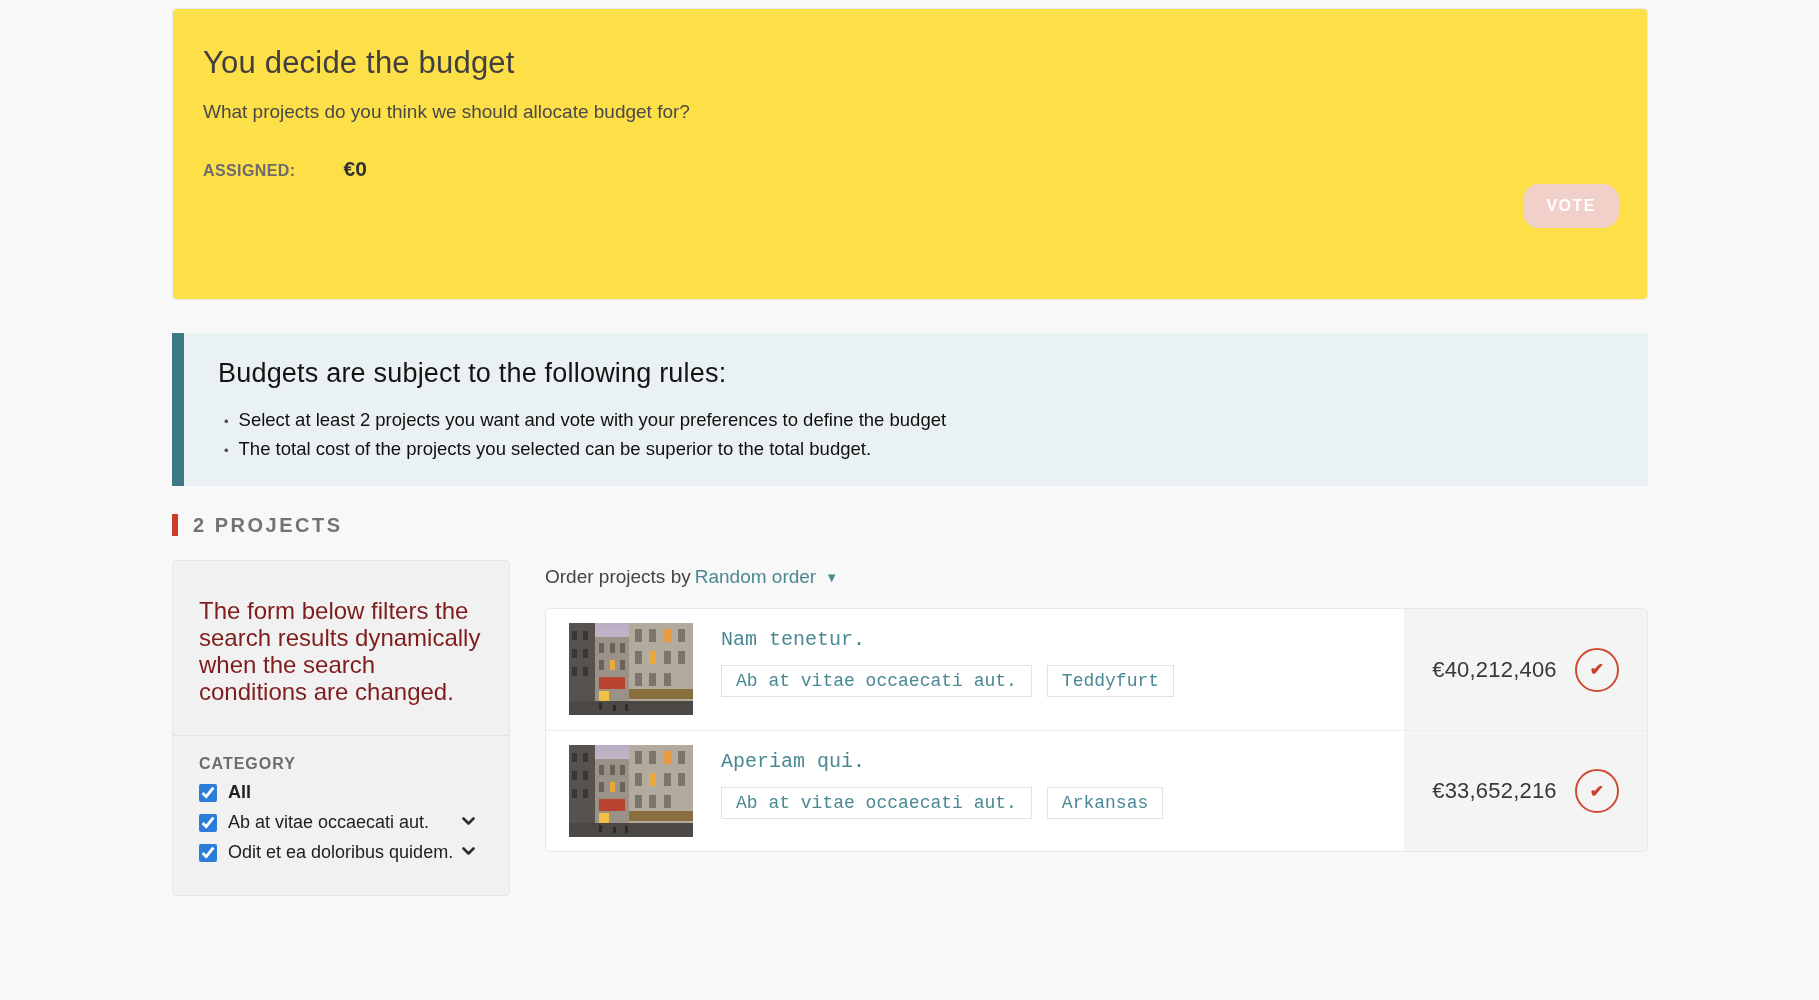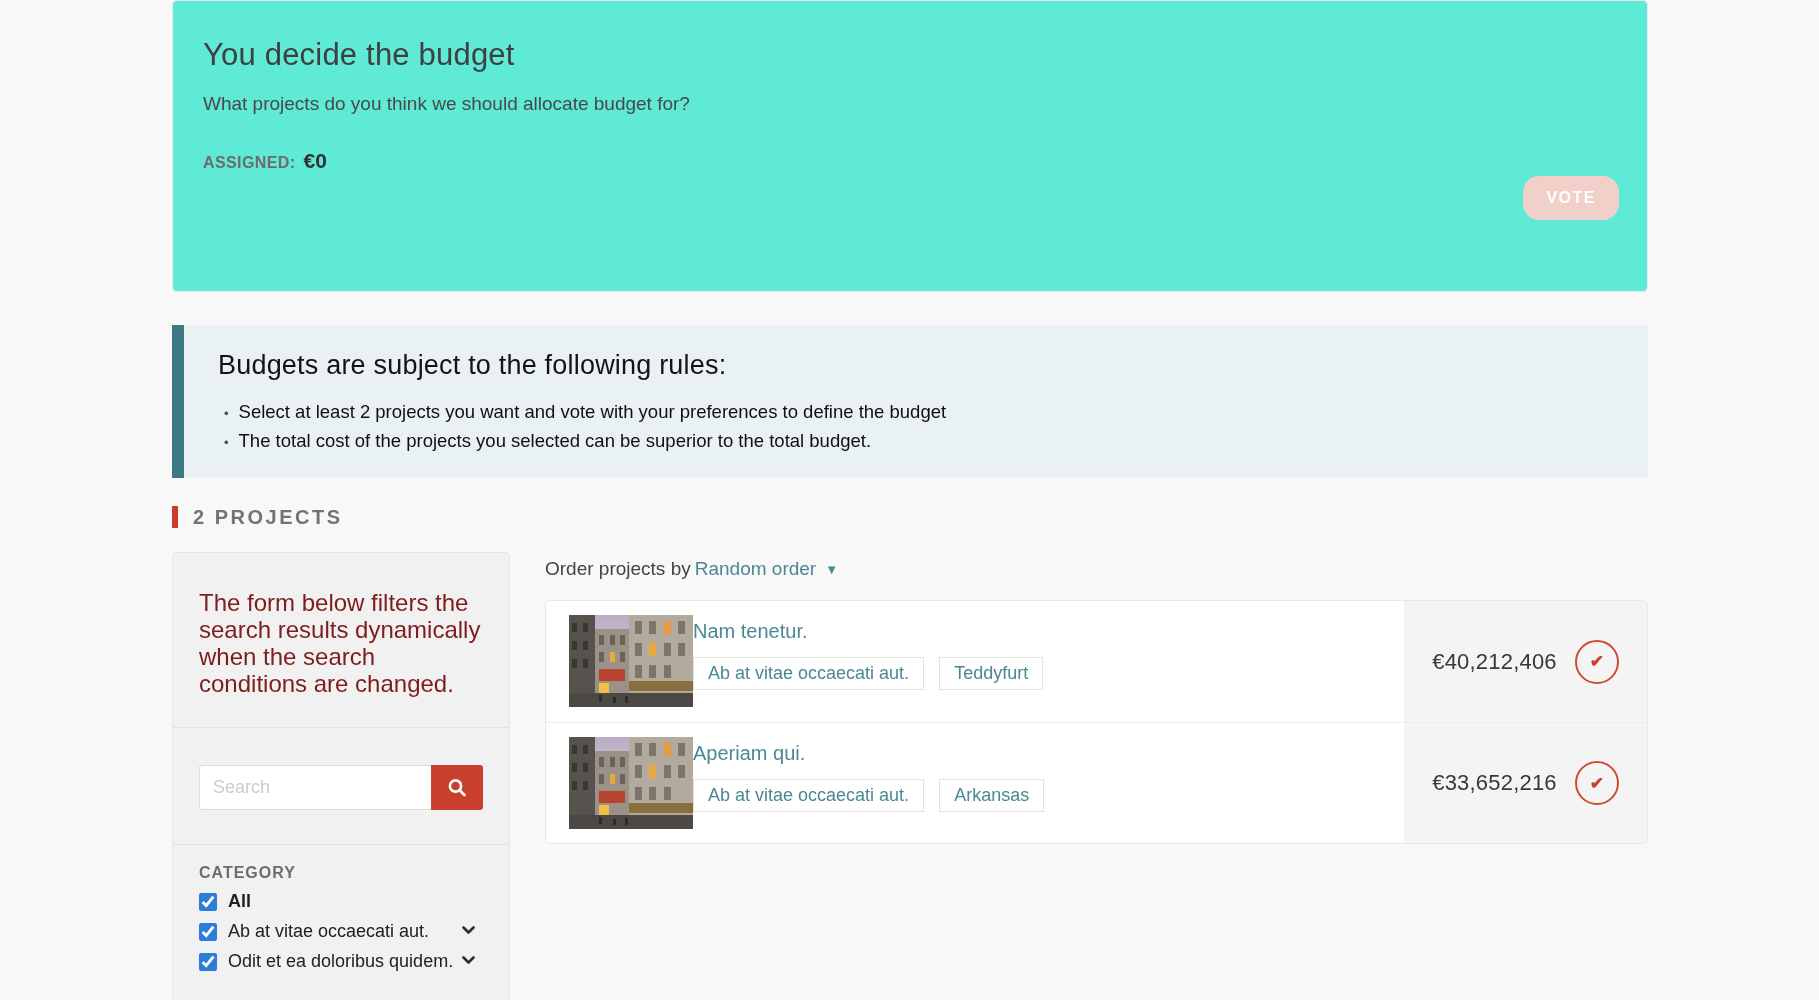--- a/index.html
+++ b/index.html
@@ -7,42 +7,42 @@
   body {
     background: #f8f8f8;
     font-family: "Liberation Sans", sans-serif;
     color: #3d393c;
     overflow: hidden;
   }
   .container { width: 1476px; margin-left: 172px; }
 
   
   .budget-card {
-    margin-top: 0;
-    background: #5eead4;
+    margin-top: 8px;
+    background: #fde047;
     border: 1px solid #e9e9e9;
     border-radius: 5px;
     height: 292px;
     padding: 36px 38px 12px 30px;
     position: relative;
   }
   .budget-title { font-size: 31px; font-weight: 400; color: #413e41; letter-spacing: 0.2px; }
   .budget-subtitle { margin-top: 20px; font-size: 19px; color: #4b484b; }
   .budget-total { margin-top: 32px; display: flex; align-items: baseline; }
   .budget-total-label { font-size: 17px; font-weight: 600; color: #757175; letter-spacing: 0.4px; }
   .budget-total-value { font-size: 28px; font-weight: 700; color: #323032; margin-left: 10px; letter-spacing: 0.3px; }
   .vote-btn {
     position: absolute; right: 28px; top: 175px;
     background: #f2d0ca; color: #ffffff;
     border: none; border-radius: 16px;
     font-family: "Liberation Sans", sans-serif;
     font-size: 16px; font-weight: 700; letter-spacing: 1.5px;
     padding: 13px 23px; cursor: not-allowed;
   }
-  .budget-assigned { margin-top: 34px; display: flex; align-items: baseline; }
+  .budget-assigned { margin-top: 34px; display: flex; align-items: baseline; gap: 40px; }
   .assigned-label { font-size: 16px; font-weight: 600; color: #6e6a6e; letter-spacing: 0.4px; }
   .assigned-value { font-size: 21px; font-weight: 700; color: #323032; margin-left: 8px; }
 
   
   .rules-box {
     margin-top: 33px;
     background: #e9f1f2;
     border-left: 12px solid #3d7a85;
     height: 153px;
     padding: 25px 20px 0 34px;
@@ -109,21 +109,21 @@
     margin-top: 20px;
     background: #ffffff;
     border: 1px solid #e8e8e8;
     border-radius: 5px;
     overflow: hidden;
   }
   .project-row { display: flex; height: 121px; }
   .project-row + .project-row { border-top: 1px solid #ececec; }
   .project-body { flex: 1; display: flex; padding: 14px 0 14px 23px; }
   .project-thumb { width: 124px; height: 92px; flex: none; overflow: hidden; }
-  .project-info { padding-top: 5px; }
+  .project-info { margin-left: 28px; padding-top: 5px; font-family: Liberation Mono, monospace; }
   .project-title { font-size: 20px; color: #4a8893; cursor: pointer; }
   .project-tags { display: flex; margin-top: 14px; }
   .tag {
     border: 1px solid #e2e2e2; background: #ffffff;
     font-size: 18px; color: #4a8893;
     padding: 5px 14px; margin-right: 15px; cursor: pointer;
   }
   .project-side {
     width: 243px; flex: none;
     background: #f4f4f5;
@@ -173,33 +173,20 @@
   <div class="section-heading">
     <span class="section-bar"></span>
     <span class="section-title">2 PROJECTS</span>
   </div>
 
   <div class="columns">
 
     <aside class="filters-card">
       <div class="filters-section">
         <p class="filters-desc">The form below filters the search results dynamically when the search conditions are changed.</p>
-      </div>
-      <div class="filters-section">
-        <div class="search-row">
-          <input class="search-input" type="text" placeholder="Search" style="">
-          <button class="search-btn">
-            <span style="line-height:0;">
-              <svg width="22" height="22" viewBox="0 0 22 22">
-                <circle cx="9.5" cy="9" r="5.6" fill="none" stroke="#ffffff" stroke-width="2.6"></circle>
-                <line x1="13.8" y1="13.4" x2="18.4" y2="18" stroke="#ffffff" stroke-width="2.8" stroke-linecap="round"></line>
-              </svg>
-            </span>
-          </button>
-        </div>
       </div>
       <div class="filters-section category-section">
         <div class="category-label">CATEGORY</div>
 
         <div class="category-row">
           <input type="checkbox" checked="" style="">
           <span class="category-name bold">All</span>
         </div>
 
         <div class="category-row">

